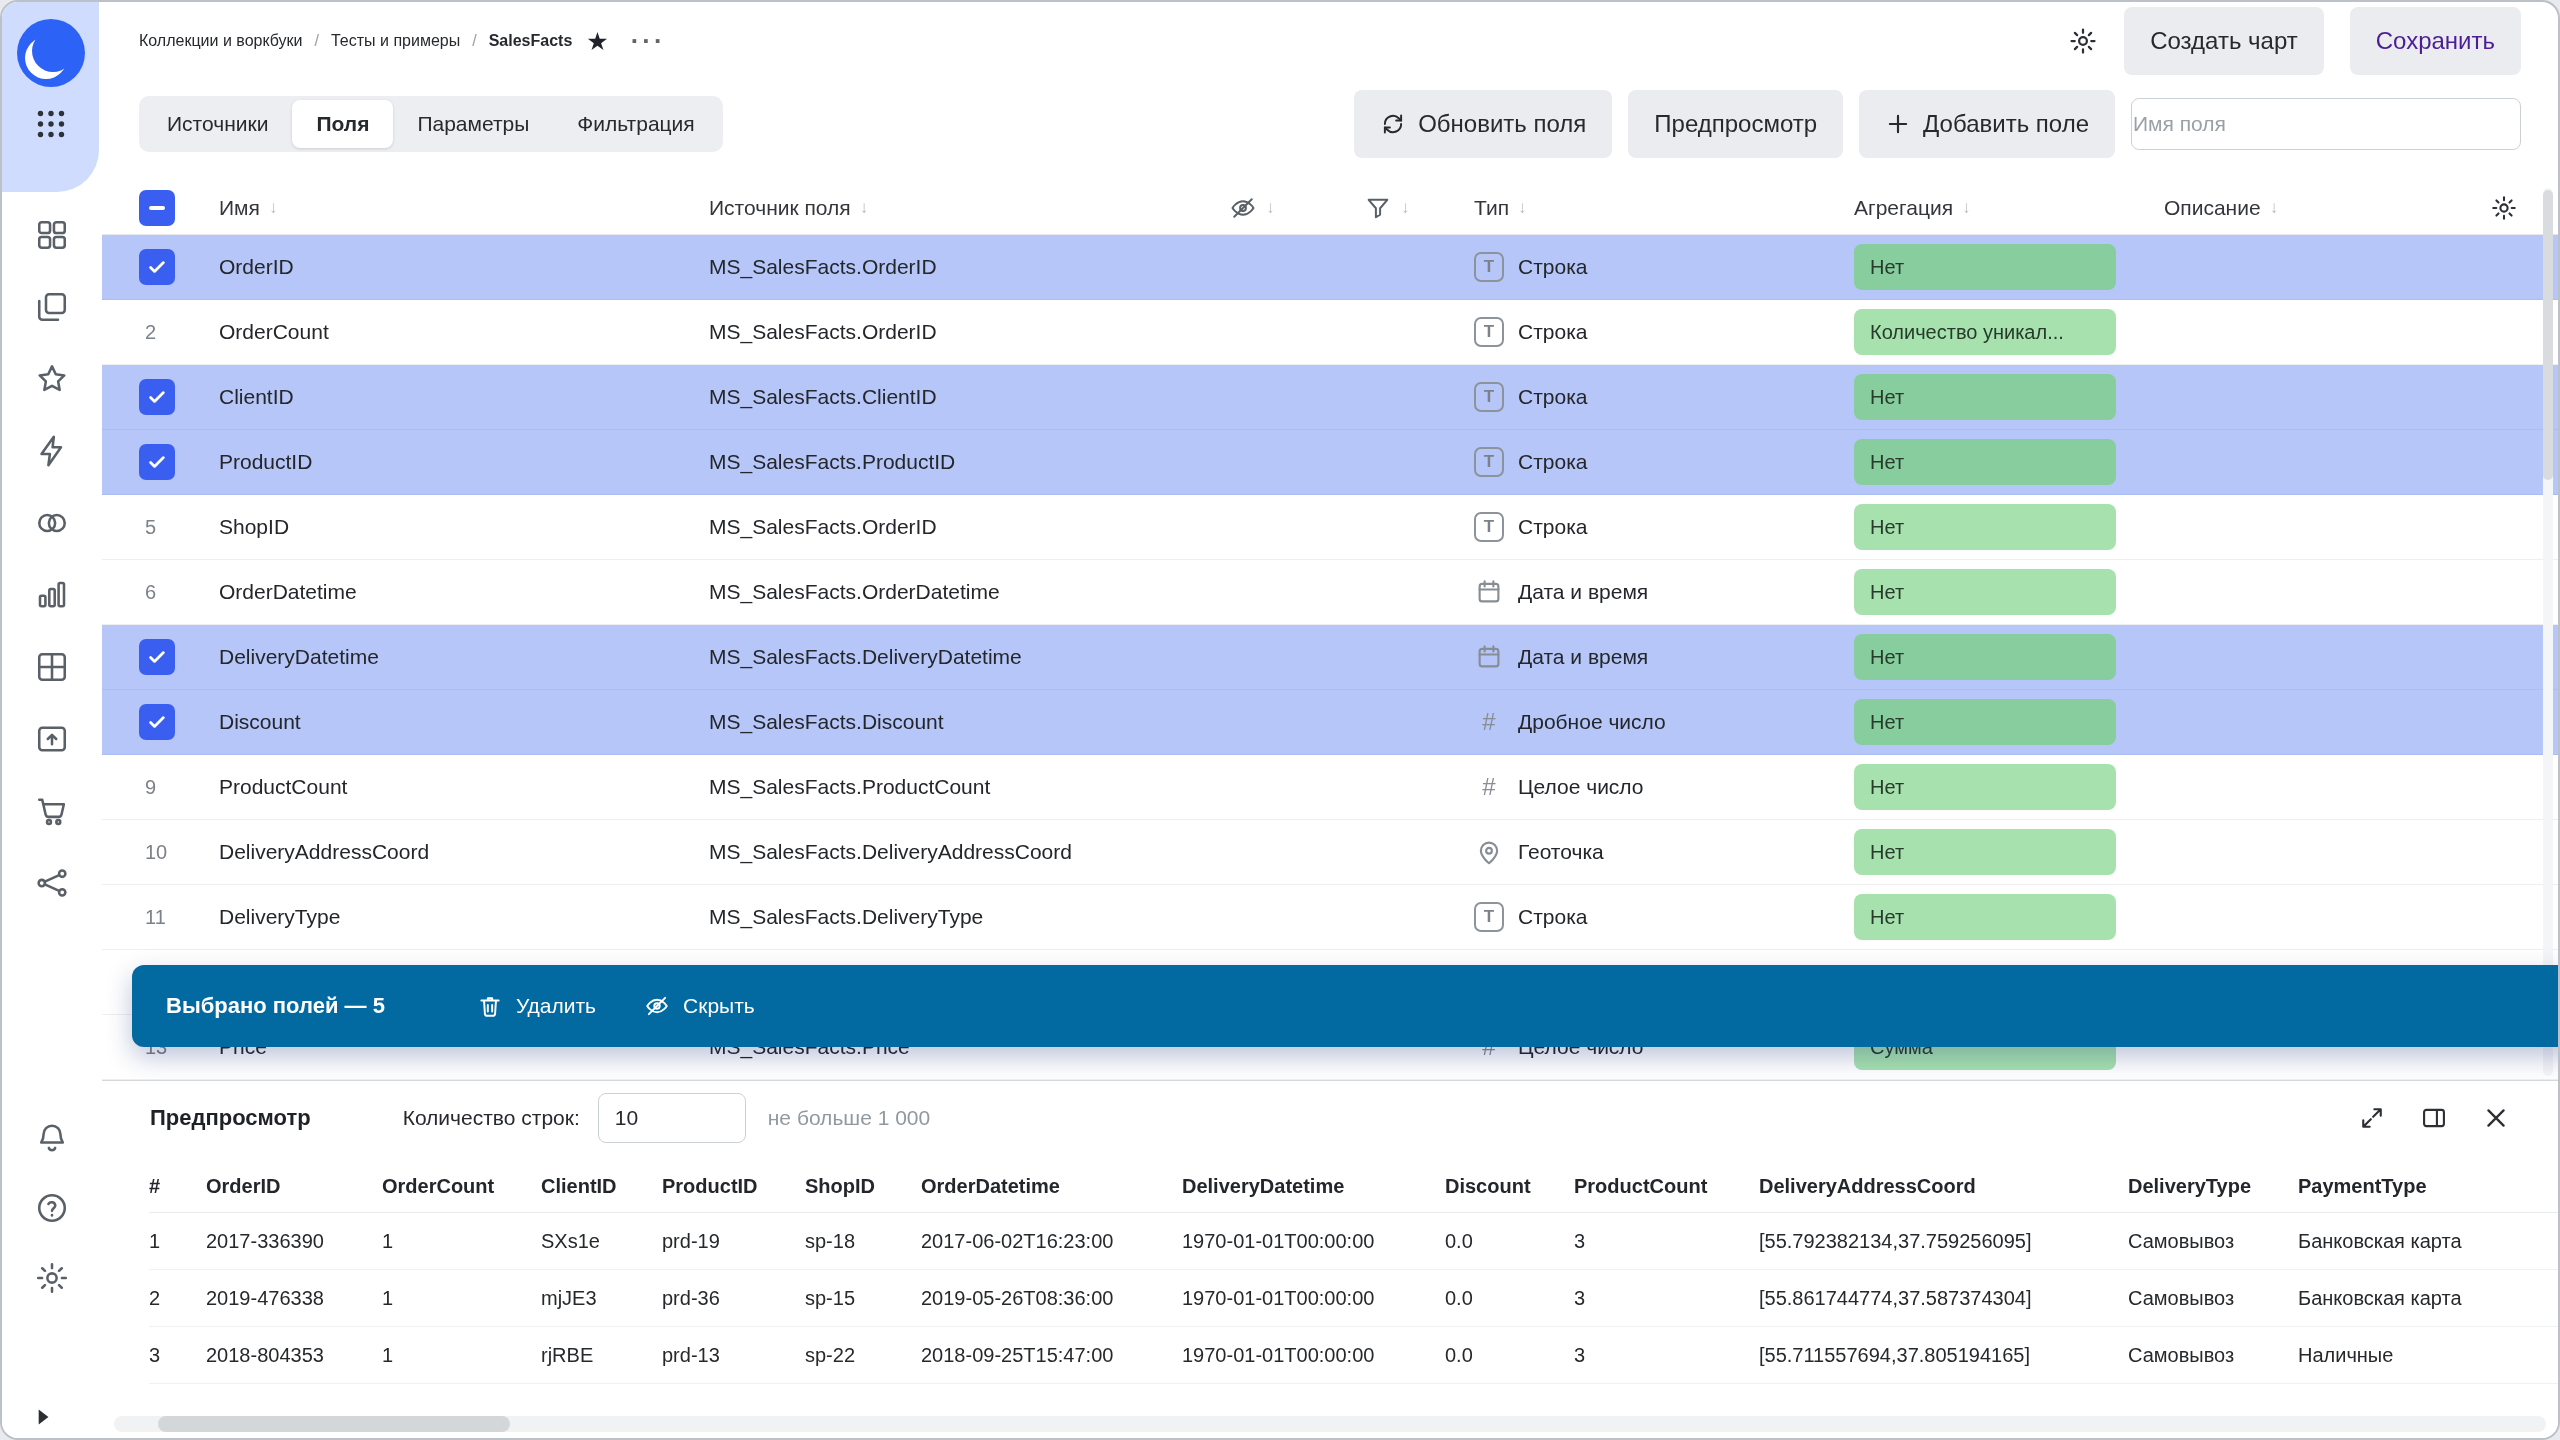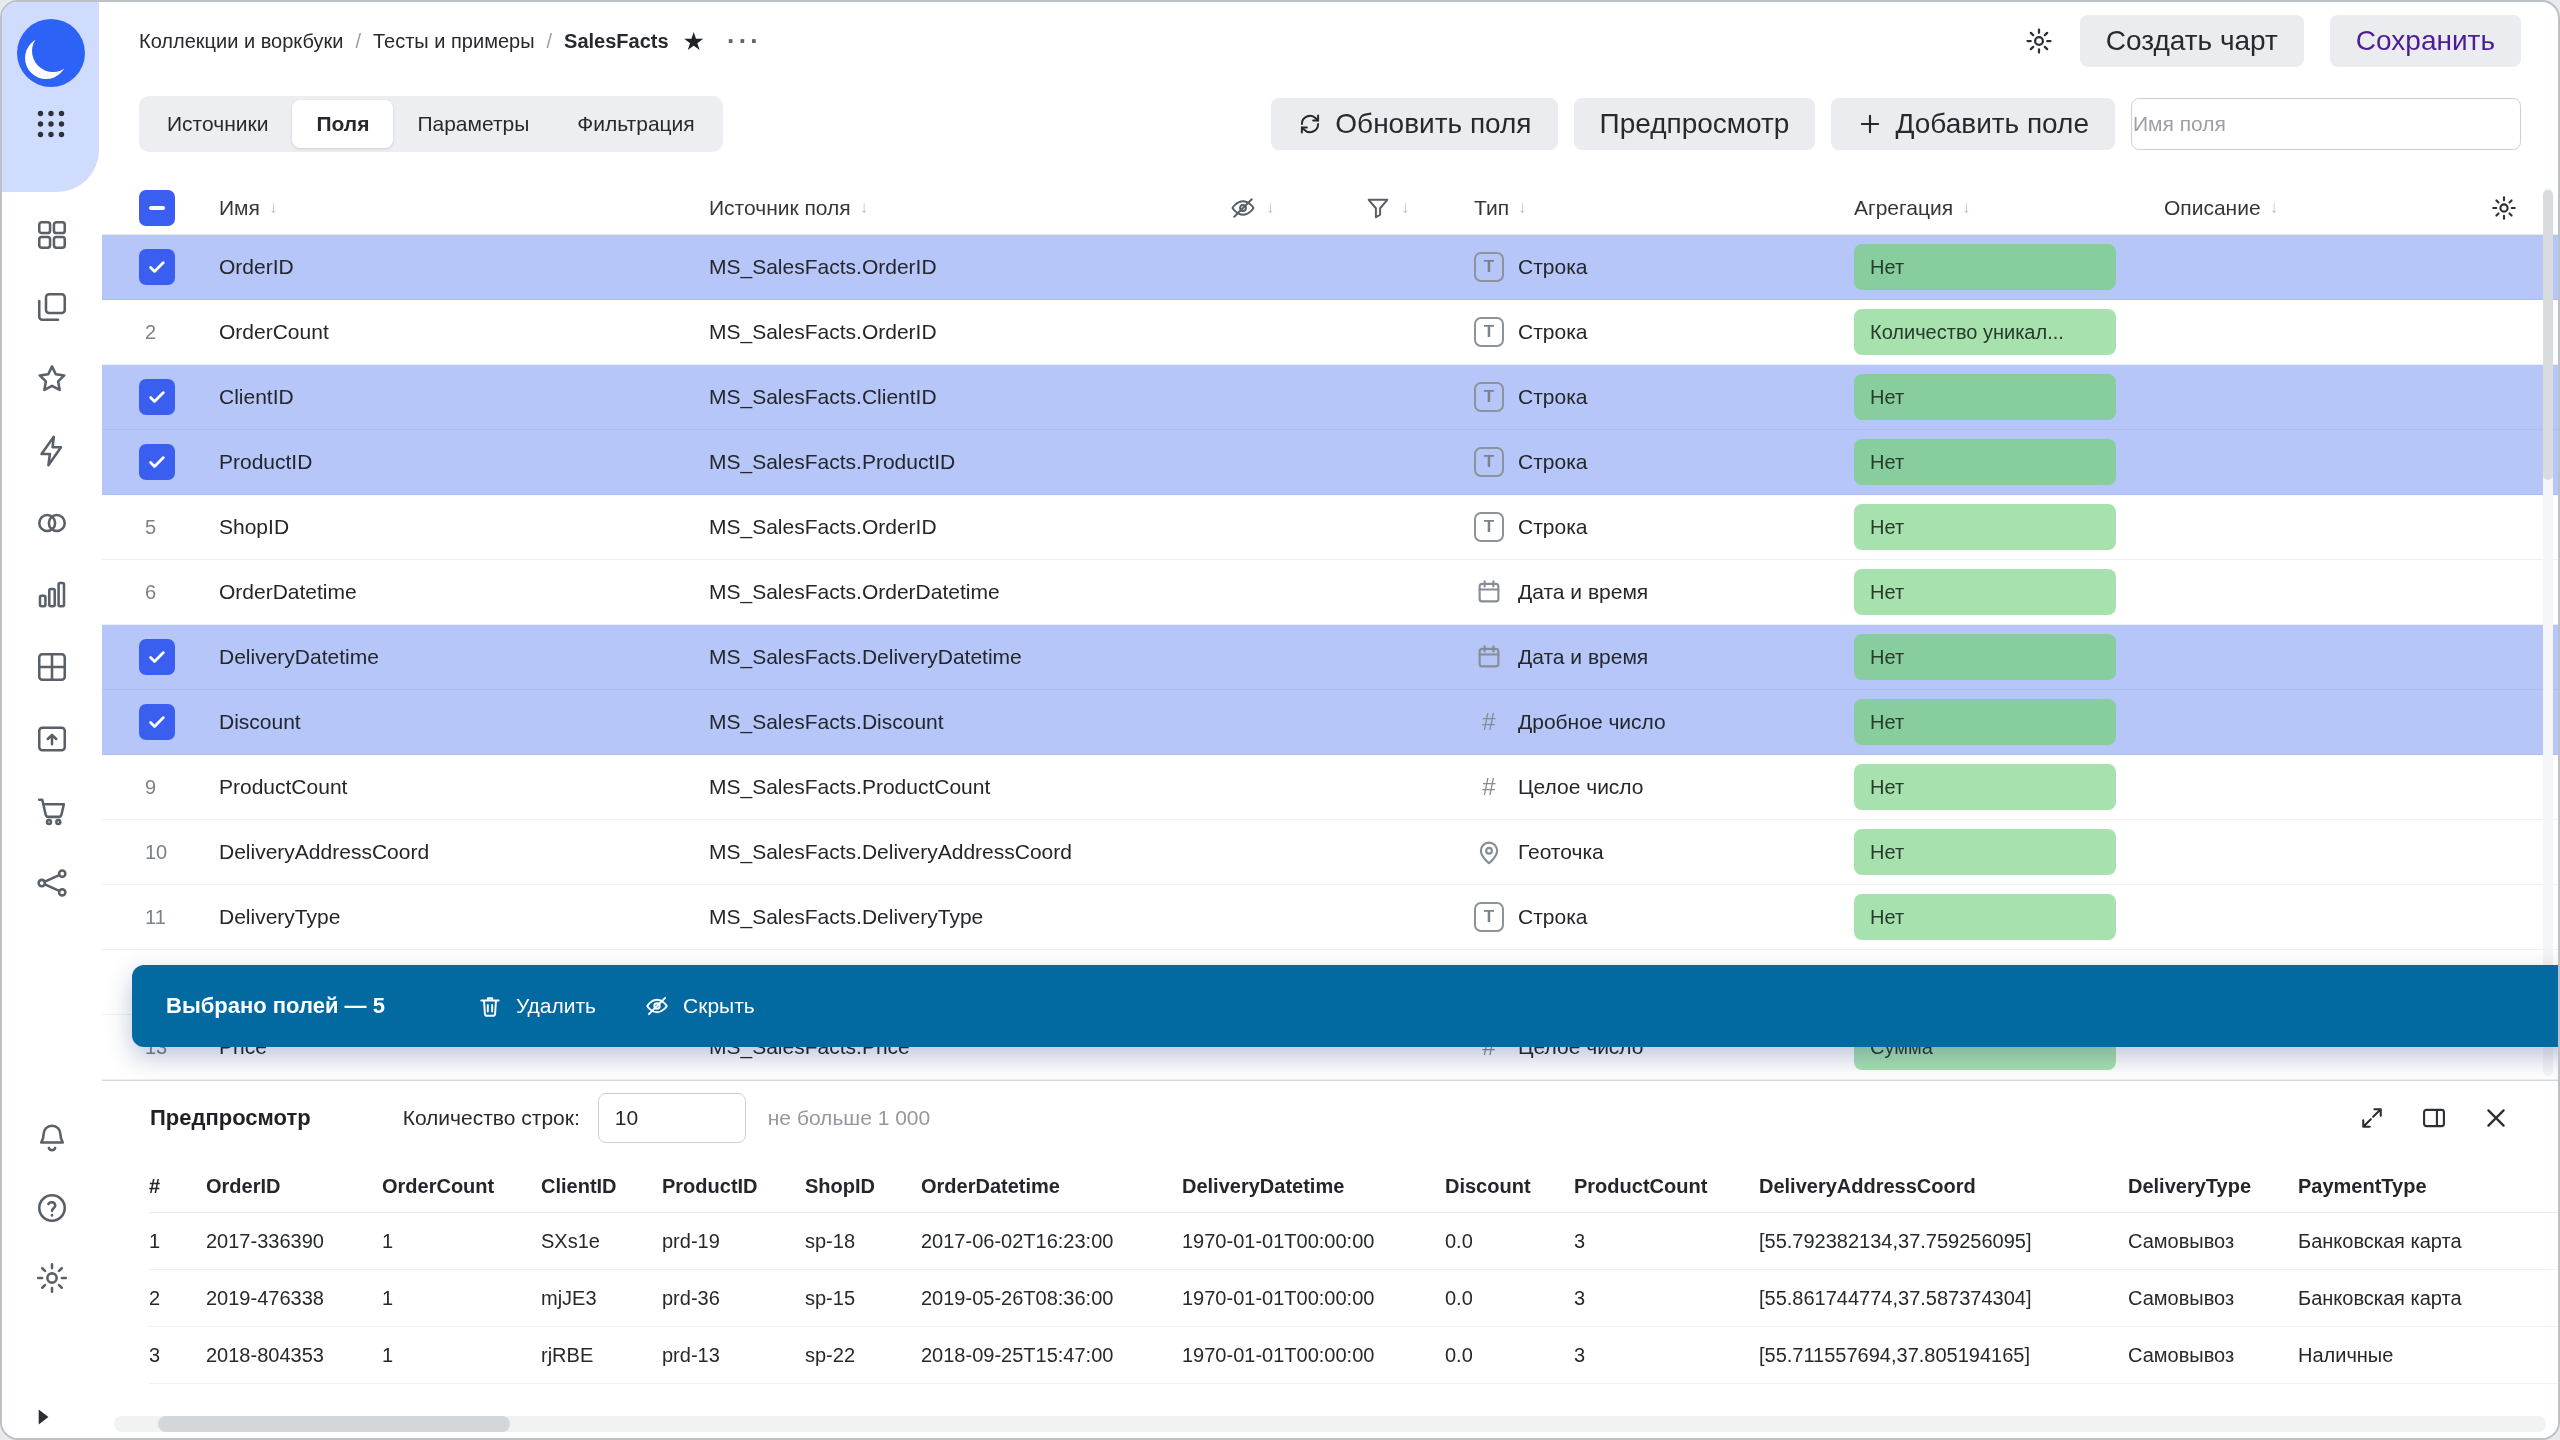--- a/index.html
+++ b/index.html
@@ -14,31 +14,31 @@
   .logo { position:absolute; left:13px; top:15px; width:72px; height:72px; cursor:pointer; }
   .apps { position:absolute; left:31px; top:104px; width:36px; height:36px; color:#2e3338; cursor:pointer; }
   .snav { position:absolute; left:0; top:215px; width:100px; display:flex; flex-direction:column; align-items:center; gap:36px; }
   .sbtn { width:36px; height:36px; color:#5a6067; cursor:pointer; }
   .sbtn svg, .apps svg { width:100%; height:100%; }
   .sbottom { position:absolute; left:0; bottom:142px; width:100px; display:flex; flex-direction:column; align-items:center; gap:34px; }
   .collapse { position:absolute; left:28px; bottom:8px; width:26px; height:26px; color:#2b2f33; cursor:pointer; }
 
   
   .topbar { position:absolute; left:100px; top:0; right:0; height:78px; display:flex; align-items:center; padding:0 37px; }
-  .crumbs { display:flex; align-items:center; gap:12px; font-size:20px; color:#26292e; }
+  .crumbs { display:flex; align-items:center; gap:12px; font-size:16px; color:#26292e; }
   .crumb { cursor:pointer; }
   .crumb.current { font-weight:700; cursor:default; }
   .crumb-sep { color:#9aa0a6; }
   .fav-star { font-size:25px; color:#1f2327; margin-left:14px; cursor:pointer; }
   .more-dots { margin-left:22px; color:#5f656b; font-size:26px; font-weight:700; letter-spacing:3px; cursor:pointer; line-height:1; }
   .topbar-right { margin-left:auto; display:flex; align-items:center; gap:26px; }
   .gearbtn { width:30px; height:30px; color:#2c3034; cursor:pointer; }
   .gearbtn svg { width:100%; height:100%; }
-  .btn { height:52px; border:none; border-radius:8px; background:#eaecef; font-family:inherit;
-         font-size:28px; color:#26292e; padding:16px 26px; cursor:pointer; display:flex; align-items:center; gap:12px; white-space:nowrap; }
+  .btn { height:68px; border:none; border-radius:8px; background:#eaecef; font-family:inherit;
+         font-size:24px; color:#26292e; padding:16px 26px; cursor:pointer; display:flex; align-items:center; gap:12px; white-space:nowrap; }
   .btn.disabled { color:#4c1d95; cursor:default; }
   .btn .bicn { width:26px; height:26px; display:inline-block; }
   .btn .bicn svg { width:100%; height:100%; }
 
   
   .tabsrow { position:absolute; left:100px; top:90px; right:0; height:64px; display:flex; align-items:center; padding:0 37px; }
   .tabgroup { display:flex; background:#eceef1; border-radius:10px; padding:4px; }
   .tab { height:48px; display:flex; align-items:center; padding:0 24px; border-radius:8px; font-size:21px; color:#26292e; cursor:pointer; }
   .tab.active { background:#fff; font-weight:700; box-shadow:0 1px 3px rgba(0,0,0,.14); }
   .tabs-right { margin-left:auto; display:flex; align-items:center; gap:16px; }

